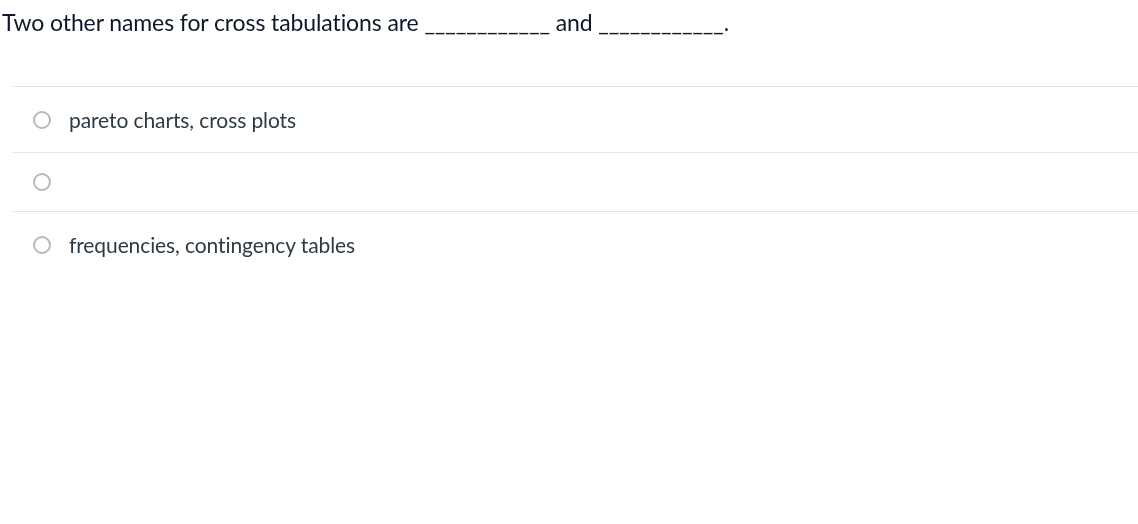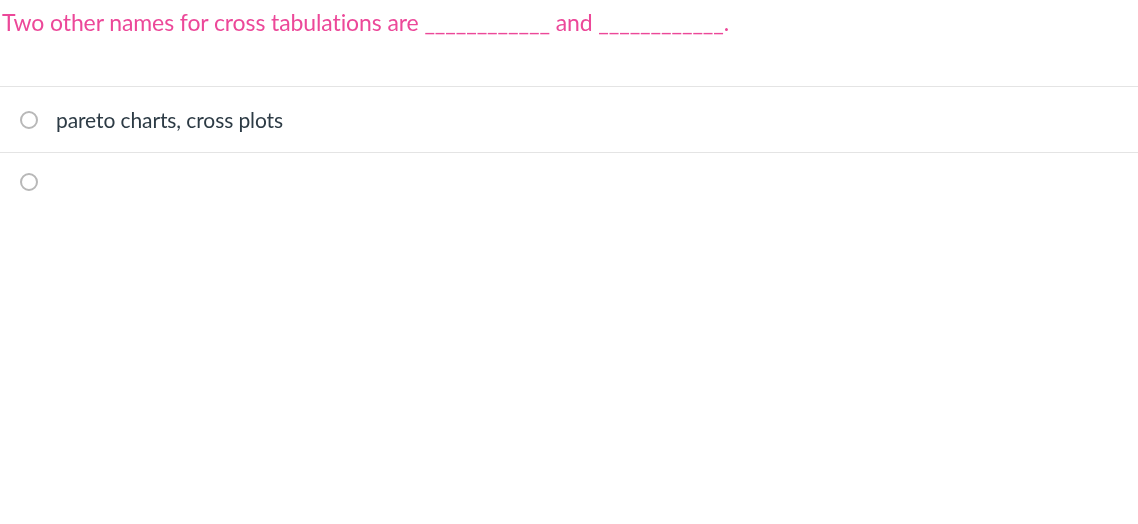--- a/index.html
+++ b/index.html
@@ -12,34 +12,35 @@
       background: #ffffff;
       width: 1138px;
       height: 524px;
       color: #2d3b45;
     }
     .question-container {
       padding: 8px 0 0 0;
     }
     .question-text {
       font-size: 23px;
-      color: #ec4899;
+      color: #0f172a;
       padding: 0 4px 50px 2px;
       font-weight: 400;
       letter-spacing: -0.1px;
     }
     .options {
       padding: 0;
     }
     .option-row {
       display: flex;
       align-items: center;
       padding: 20px 0 20px 20px;
       border-top: 1px solid #e4e4e4;
       cursor: pointer;
+      margin-left: 13px;
     }
     .radio {
       width: 18px;
       height: 18px;
       border: 2px solid #b8b8b8;
       border-radius: 50%;
       margin-right: 18px;
       flex-shrink: 0;
       display: flex;
       align-items: center;
@@ -81,15 +82,19 @@
       <div class="radio"></div>
       <div class="option-label">pareto charts, cross plots</div>
     </div>
 
     <div class="option-row">
       <div class="radio"></div>
     </div>
 
 
 
+    <div class="option-row">
+      <div class="radio"></div>
+      <div class="option-label">frequencies, contingency tables</div>
+    </div>
 
   </div>
 </div>
 
 </body></html>

